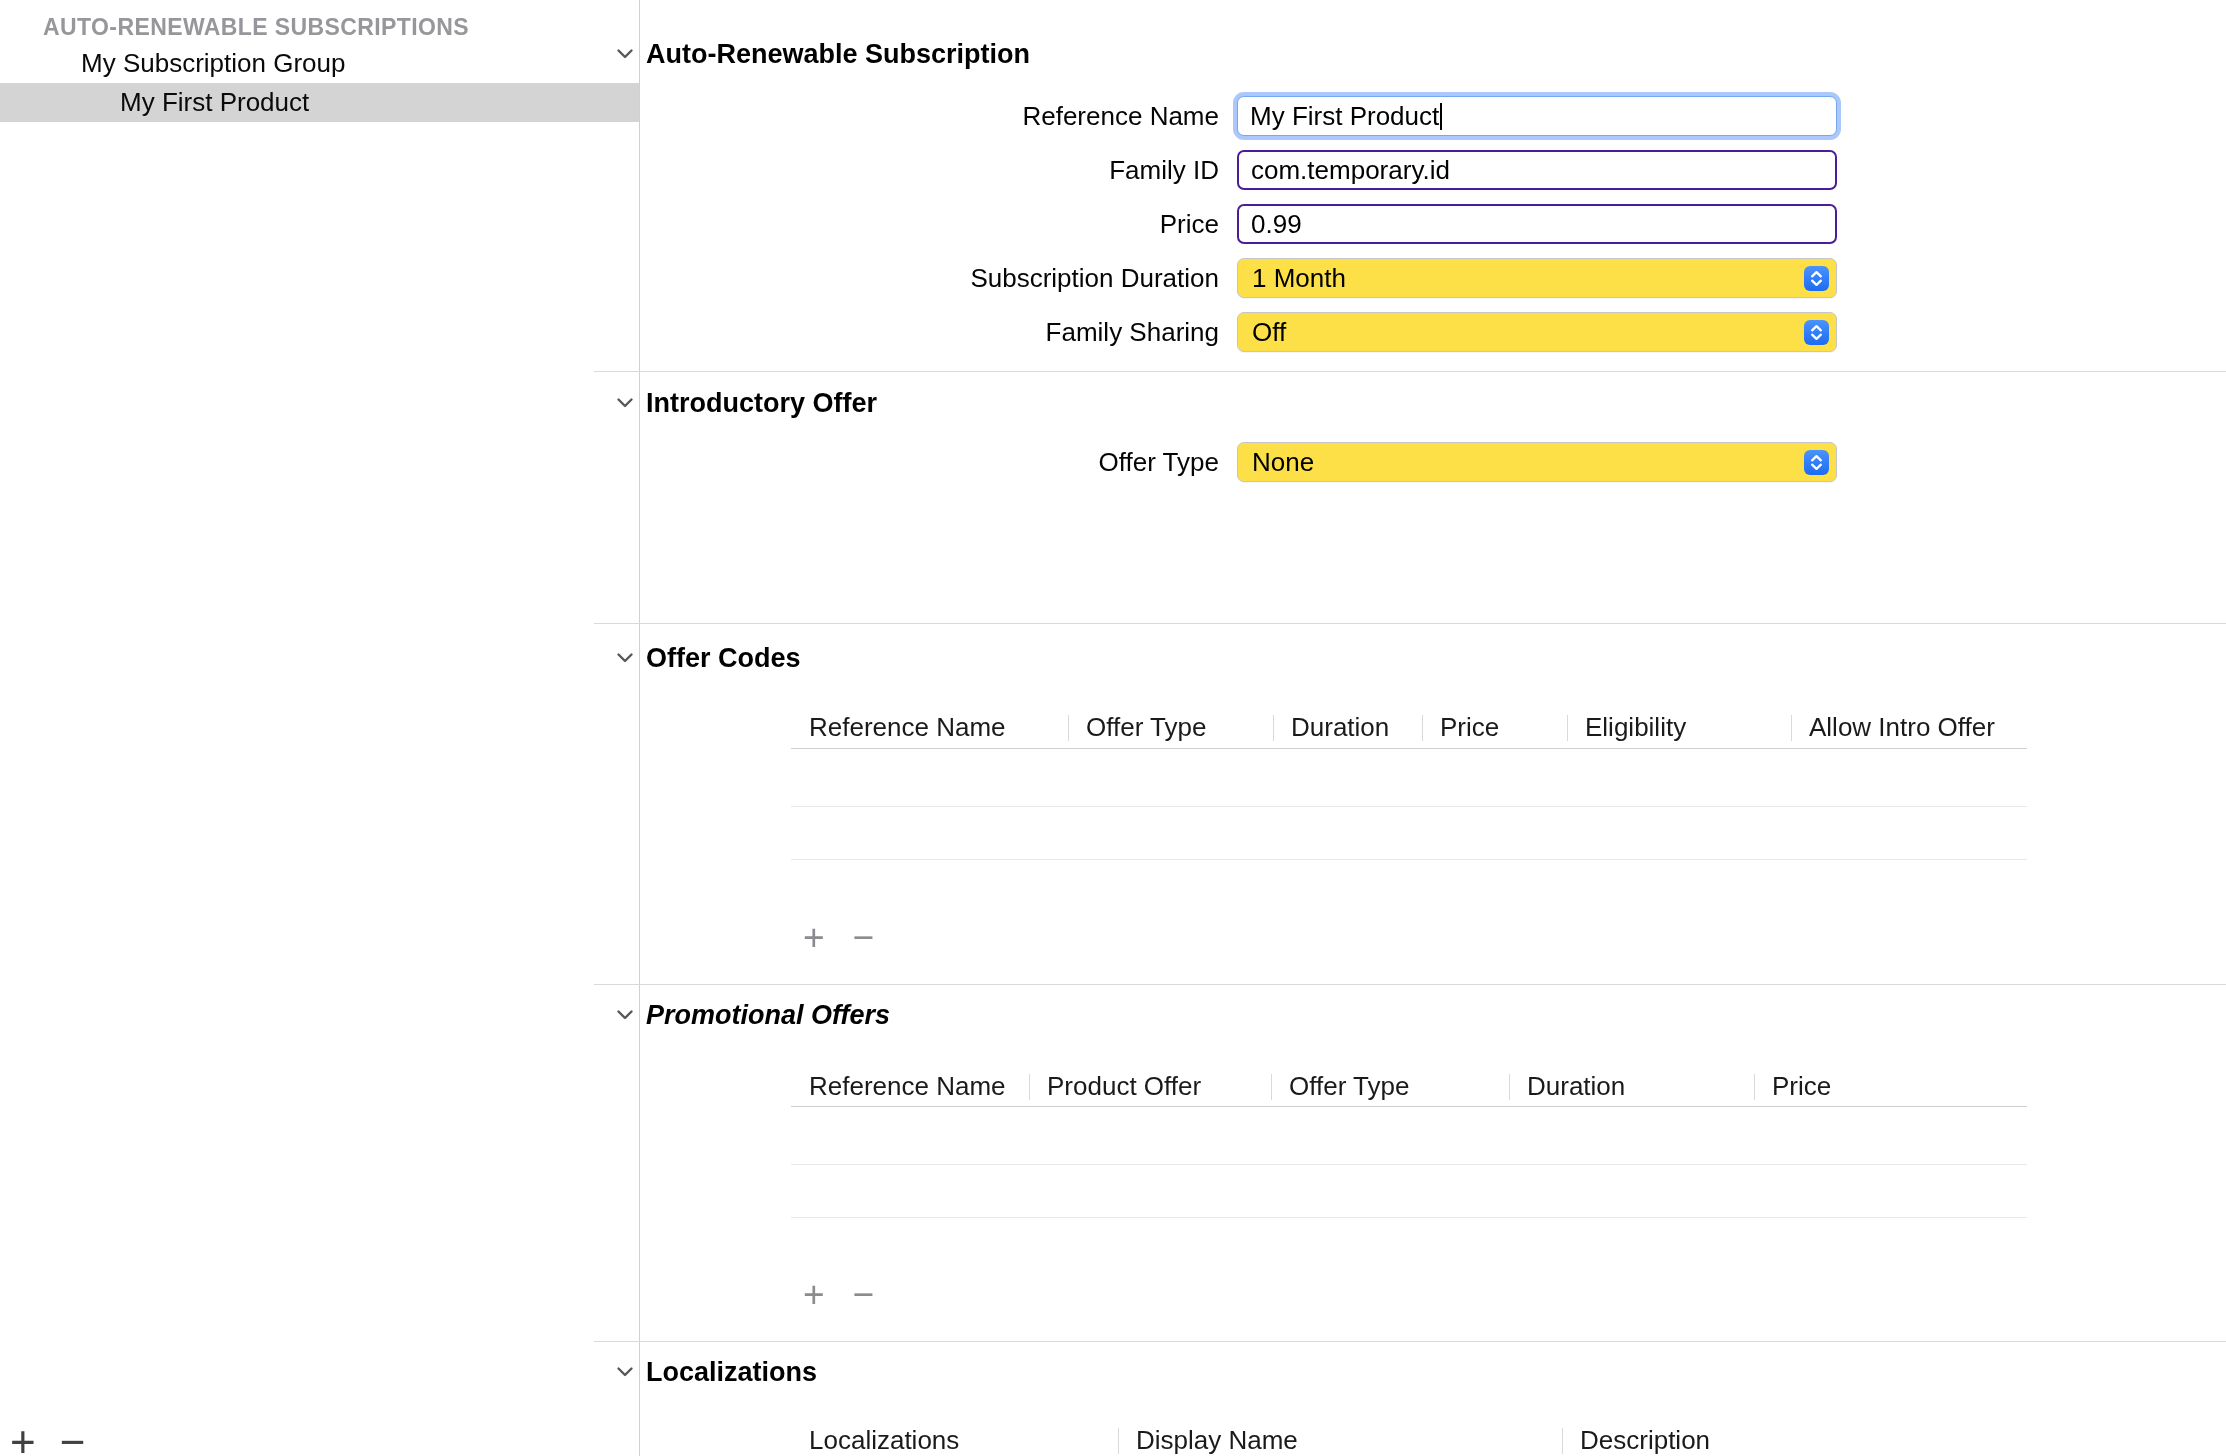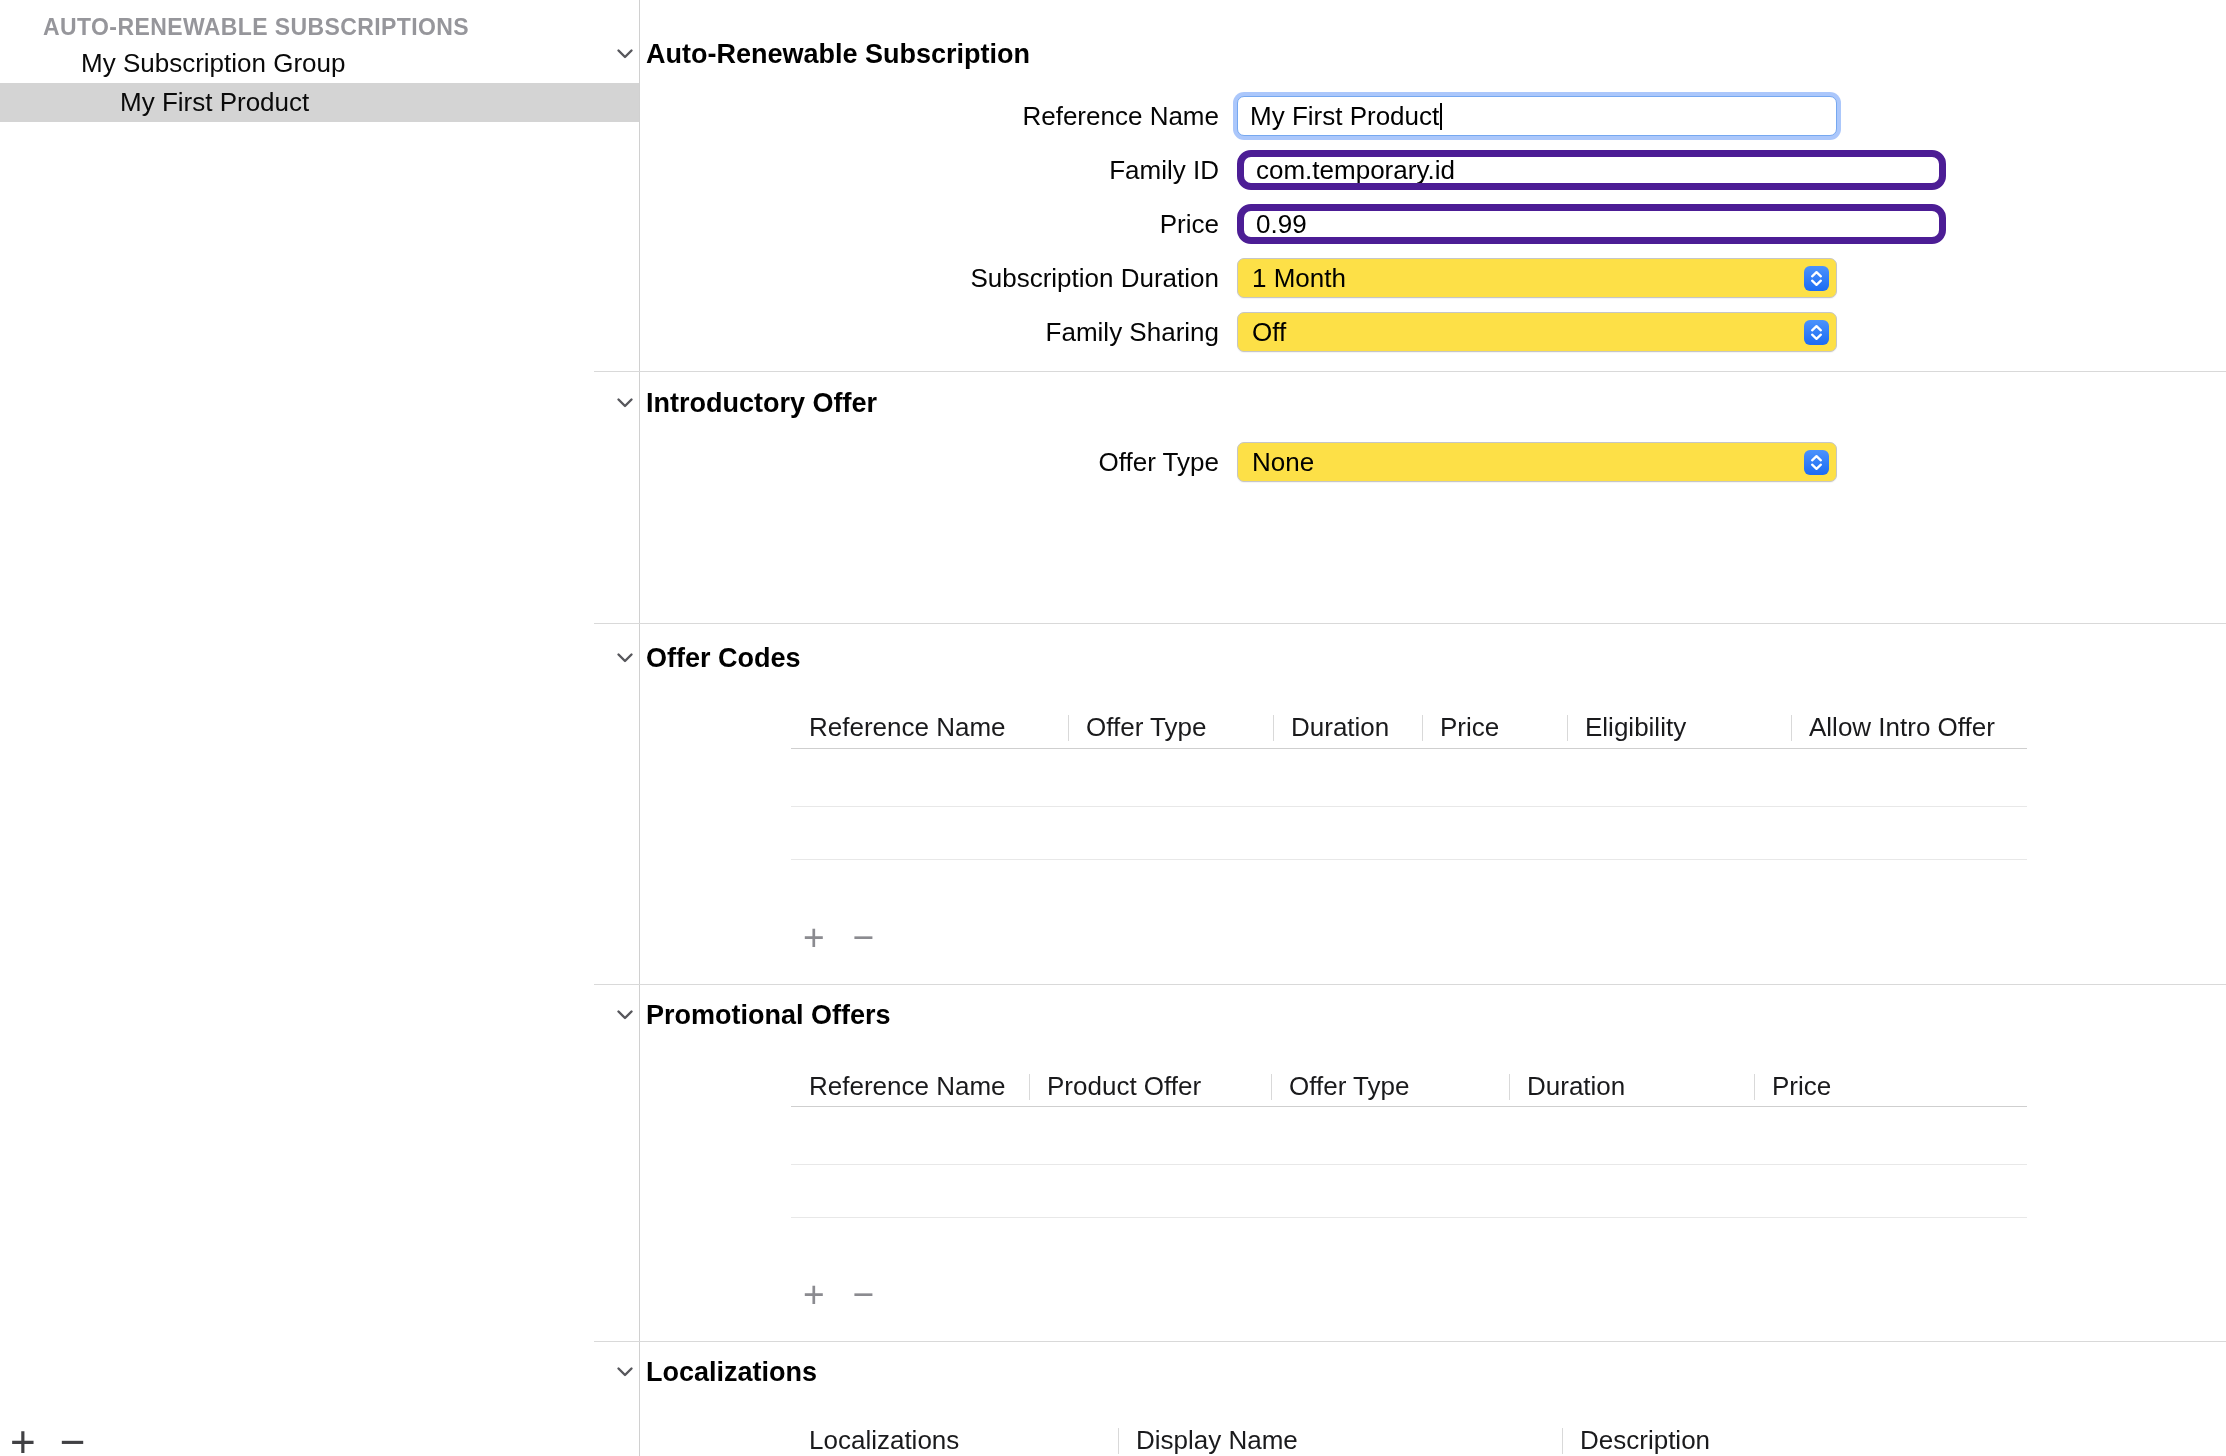--- a/index.html
+++ b/index.html
@@ -21,42 +21,42 @@
 
   
   .content { position:absolute; left:555px; top:0; width:1671px; height:100%; padding-top:40px; overflow:hidden; }
 
   .sec-header { display:flex; align-items:center; height:28px; margin-left:58px; }
   .chev { width:24px; height:24px; margin-right:9px; color:#57575c; display:flex; align-items:center; justify-content:center; cursor:default; }
   .sec-title { font-size:27px; font-weight:700; color:#000; white-space:nowrap; }
 
   .m-s2 { margin-top:17px; }
   .m-s3 { margin-top:20px; }
-  .m-s4 { margin-top:16px; }
+  .m-s4 { margin-top:16px;font-style:italic; }
   .m-s5 { margin-top:16px; }
 
   .divider { border:none; border-top:1px solid #d9d9d9; margin:0 0 0 39px; height:0; }
   .m-d1 { margin-top:19px; }
   .m-d2 { margin-top:141px; }
   .m-d3 { margin-top:29px; }
   .m-d4 { margin-top:29px; }
 
   
   .form { margin-top:28px; }
   .form-intro { margin-top:25px; }
   .form-row { display:flex; align-items:center; height:40px; margin-bottom:14px; }
   .form-label { width:664px; text-align:right; font-size:26px; color:#050505; white-space:nowrap; }
   .control { margin-left:18px; }
 
   .text-field { width:600px; height:40px; background:#fff; border:1px solid #c9c9c9; border-radius:3px;
                 display:flex; align-items:center; padding:0 12px; font-size:26px; }
   .text-field.focused { border:1px solid #76a8f0; border-radius:7px;
                         box-shadow:0 0 0 4px rgba(54,121,245,.42); }
   .caret { width:2px; height:27px; background:#000; margin-left:1px; }
-  .tf-input { width:709px; height:40px; background:#fff; border:7px solid #4c1d95; border-radius:14px;
+  .tf-input { width:600px; height:40px; background:#fff; border:2px solid #4c1d95; border-radius:7px;
               font-family:inherit; font-size:26px; color:#000; padding:0 12px; outline:none; }
 
   .select { width:600px; height:40px; background:#fde047; border:1px solid #c6c6c6; border-radius:7px;
             display:flex; align-items:center; padding:0 7px 0 14px; box-shadow:0 1px 1px rgba(0,0,0,.05); cursor:default; }
   .select-value { flex:1; font-size:26px; color:#000; }
   .stepper { width:25px; height:25px; border-radius:6px; flex:none;
              background:linear-gradient(180deg,#4b92fc,#1c6cf3);
              display:flex; align-items:center; justify-content:center; }
 
   

